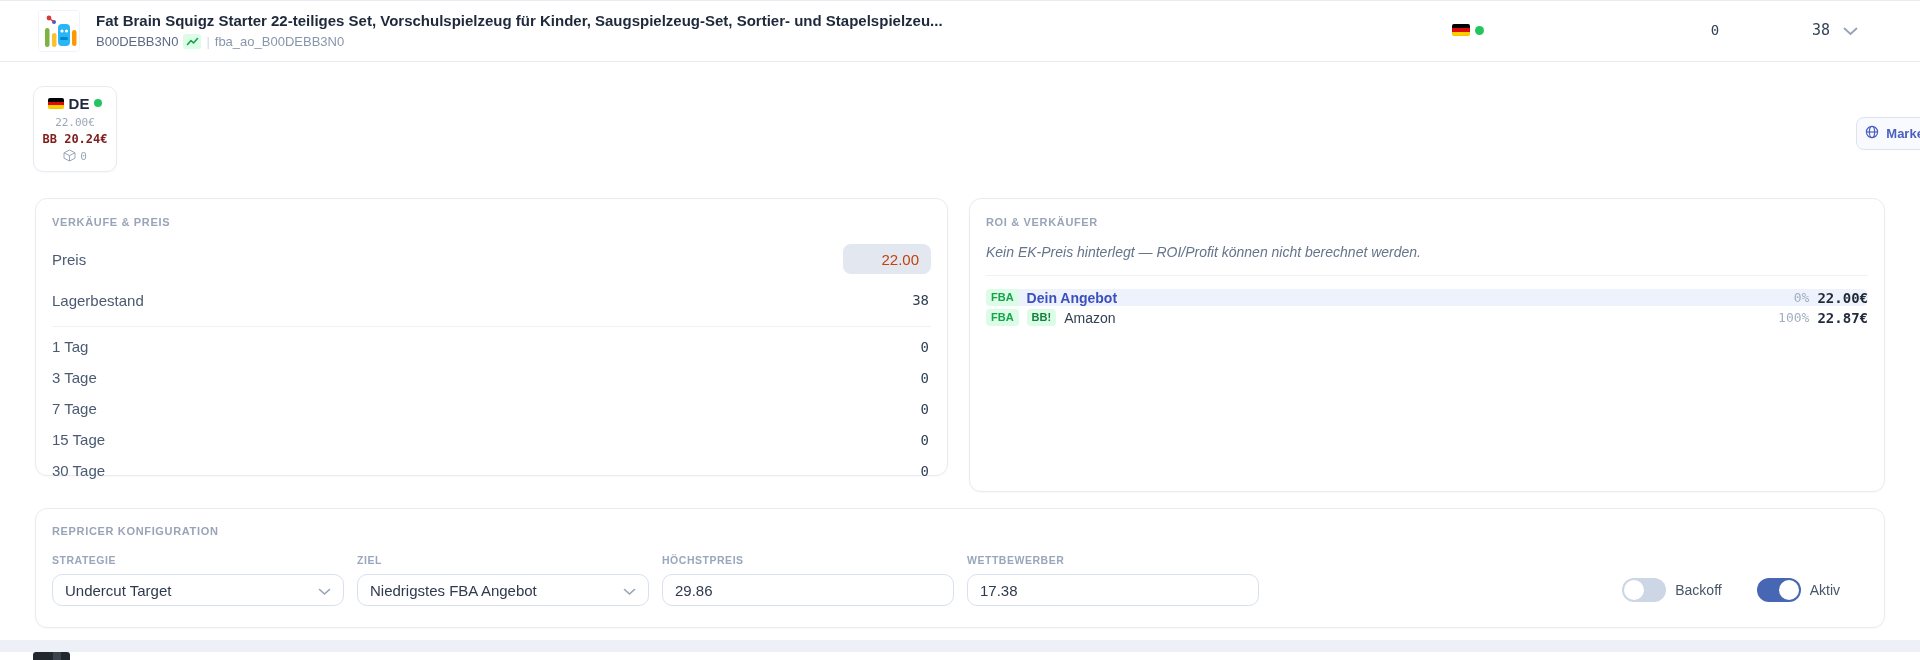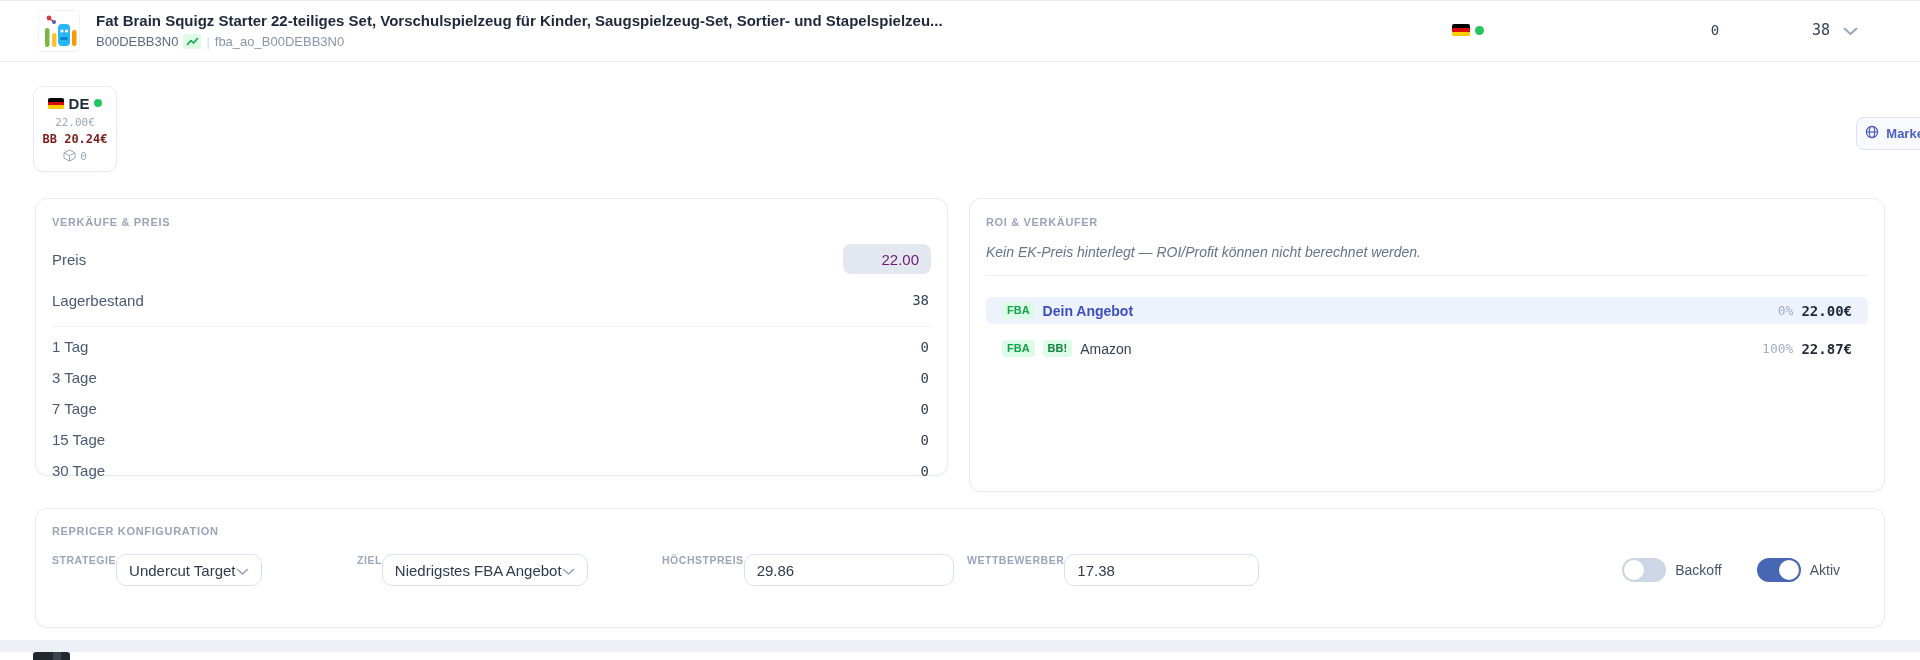--- a/index.html
+++ b/index.html
@@ -75,47 +75,47 @@
 
   
   .sales-panel { left:35px; top:198px; width:913px; height:278px; padding:17px 16px; }
   .row { display:flex; align-items:center; justify-content:space-between; }
   .row-label { font-size:15px; color:#4b5a72; }
   .row-val { font-size:14px; color:#334155; }
   .price-row { height:46px; margin-top:8px; }
   .price-box {
     width:88px; height:30px; background:#e3e8f0; border-radius:8px;
     display:flex; align-items:center; justify-content:flex-end; padding:0 12px;
-    font-size:15px; color:#701a75;margin-left:15px;
+    font-size:15px; color:#c2410c;margin-left:15px;
   }
   .stock-row { height:36px; padding-right:2px; }
   .hline { height:1px; background:#eef1f6; margin:8px 0 4px 0; }
   .period-row { height:31px; padding-right:2px; }
 
   
   .roi-panel { left:969px; top:198px; width:916px; height:294px; padding:17px 16px; }
   .notice { font-style:italic; color:#64748b; font-size:14px; margin-top:16px; }
   .roi-div { height:1px; background:#eef1f6; margin:15px 0 13px 0; }
   .comp-list { margin-top:12px; display:flex; flex-direction:column; gap:3px; }
-  .comp-row { display:flex; align-items:center; gap:8px; height:27px; padding:0 16px; border-radius:6px; font-size:14px;margin-top:8px; }
+  .comp-row { display:flex; align-items:center; gap:8px; height:17px; padding:0 0; border-radius:6px; font-size:14px; }
   .comp-row.hl { background:#edf2fc; }
   .badge {
     font-size:11px; padding:2px 5px; border-radius:4px; background:#dcfce7; line-height:1.1;
   }
   .badge.fba { color:#16a34a; font-weight:600; }
   .badge.bb  { color:#15803d; font-weight:700; }
   .comp-name { color:#334155; }
   .comp-row.hl .comp-name { color:#3c4fbe; font-weight:600; }
   .comp-share { margin-left:auto; font-size:13px; color:#a3aec2; }
   .comp-price { font-size:14px; font-weight:700; color:#1f2937; }
 
   
   .rep-panel { left:35px; top:508px; width:1850px; height:120px; padding:16px 16px; }
   .fields { display:flex; gap:13px; margin-top:17px; }
-  .fld { display:flex; flex-direction:row; width:292px; }
+  .fld { display:flex; flex-direction:column; width:292px; }
   .fld-label { font-size:10.5px; font-weight:700; letter-spacing:.05em; color:#9aa6bb; margin-bottom:8px; }
   .box {
     height:32px; border:1px solid #d9e1ec; border-radius:10px; background:#fff;
     display:flex; align-items:center; padding:0 12px; font-size:15px; color:#2f3a4d;
   }
   .selbox { justify-content:space-between; cursor:pointer; }
   input.box { width:100%; outline:none; font-family:"Liberation Sans", sans-serif; }
   .toggles { margin-left:auto; display:flex; align-items:center; gap:9px; padding-right:28px; align-self:flex-end; height:32px; }
   .tgl { width:44px; height:24px; border-radius:12px; position:relative; cursor:pointer; flex:0 0 auto; }
   .tgl.off { background:#ccd6e4; }

